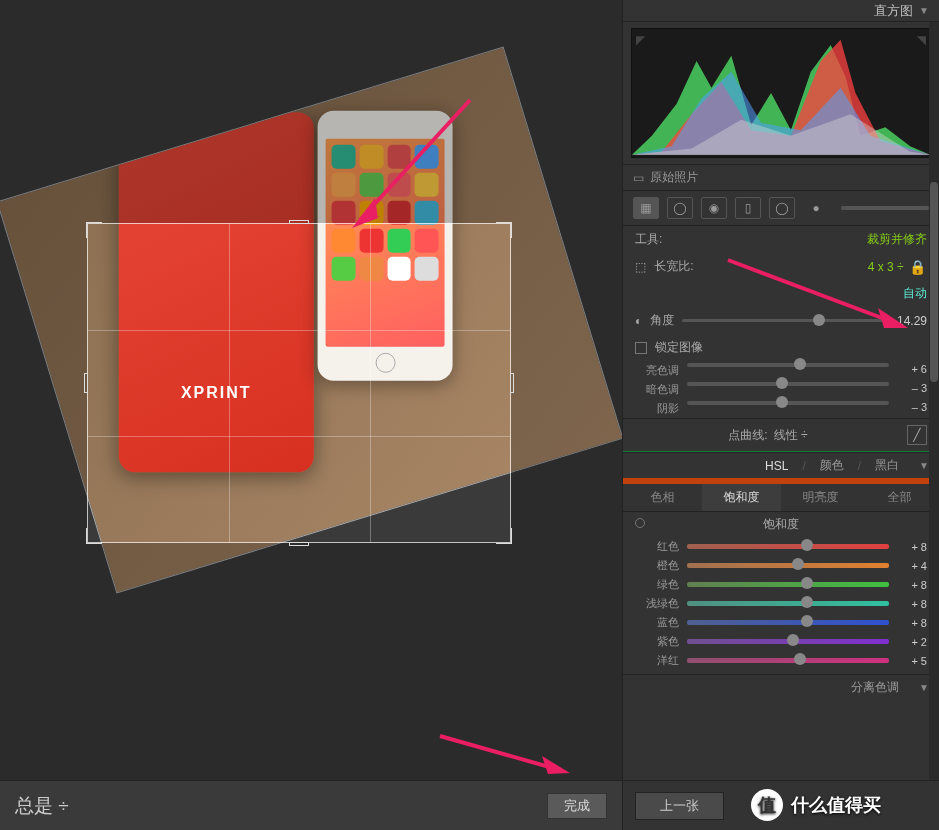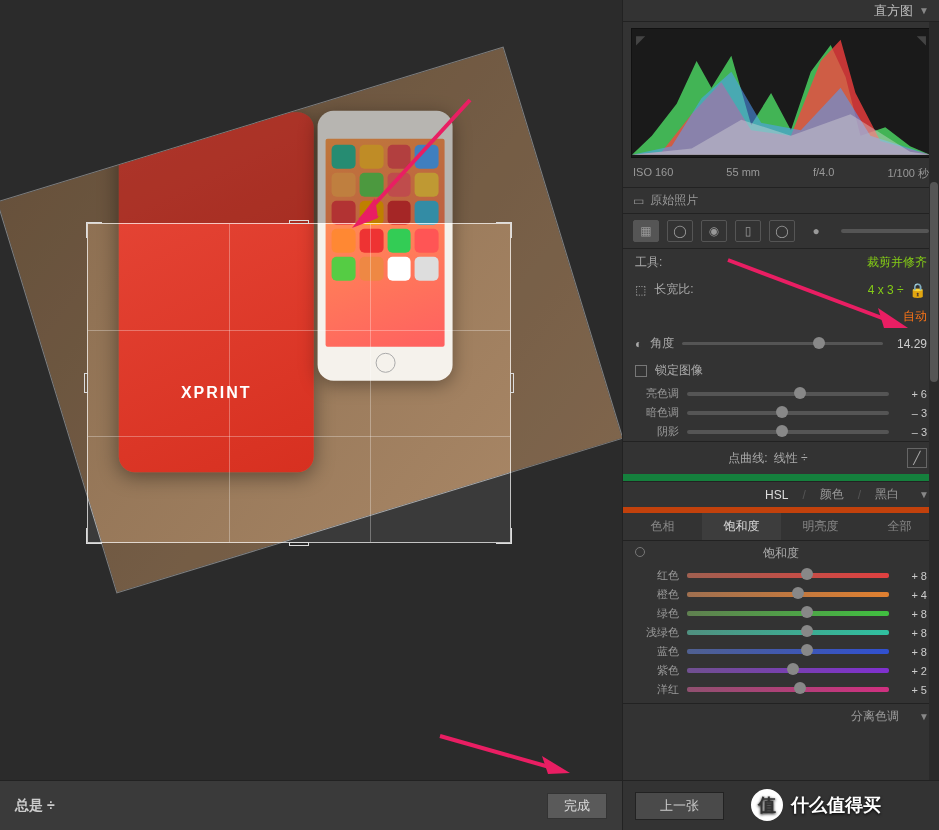--- a/index.html
+++ b/index.html
@@ -28,40 +28,40 @@
 .phone { position:absolute; left:290px; top:20px; width:135px; height:270px; background:#f5f2ec; border-radius:16px; transform:rotate(17deg); box-shadow:0 4px 18px rgba(0,0,0,0.35);}
 .phone-screen{position:absolute;left:8px;top:28px;right:8px;bottom:34px;background:linear-gradient(160deg,#ffa050,#ff6060);border-radius:2px;display:grid;grid-template-columns:repeat(4,1fr);grid-auto-rows:24px;gap:4px;padding:6px;}
 .app{border-radius:5px;}
 .home-btn{position:absolute;bottom:8px;left:50%;width:20px;height:20px;border:1px solid #aaa;border-radius:50%;transform:translateX(-50%)}
 
 .arrow { position:absolute; pointer-events:none; }
 .arrow-line { stroke:#e91e63; stroke-width:4; fill:none;}
 .arrow-head { fill:#e91e63; }
 
 .bottom-bar { position:absolute; left:0; bottom:0; width:622px; height:50px; background:#3a3a3a; border-top:1px solid #222; display:flex; align-items:center; padding:0 15px; }
-.dropdown { color:#ccc; font-size:14px;font-weight:bold; }
+.dropdown { color:#ccc; font-size:19px; }
 .done-btn { margin-left:auto; background:#5a5a5a; color:#ddd; padding:3px 16px; border:1px solid #333; font-size:13px; cursor:pointer; }
 
 
 .right-panel { position:absolute; right:0; top:0; width:317px; height:830px; background:#333; border-left:1px solid #222; display:flex; flex-direction:column; }
 .panel-header { height:22px; display:flex; align-items:center; justify-content:flex-end; padding:0 10px; color:#bbb; border-bottom:1px solid #222; font-size:13px; }
 .tri{margin-left:6px;color:#888;font-size:10px}
 .histogram { height:130px; margin:6px 8px; background:#1a1a1a; border:1px solid #111; position:relative; overflow:hidden;}
 .histo-meta { display:flex; justify-content:space-between; padding:2px 10px 6px; font-size:11px; color:#999; }
 .orig-row { padding:4px 10px; color:#999; font-size:12px; display:flex; align-items:center; border-top:1px solid #222; border-bottom:1px solid #222;}
 .tool-row { display:flex; align-items:center; padding:6px 10px; gap:8px; border-bottom:1px solid #222;}
 .tool-btn { width:26px; height:22px; border:1px solid #555; display:flex; align-items:center; justify-content:center; color:#999; border-radius:2px; cursor:pointer;}
 .tool-btn.active{background:#555}
 .tool-slider{flex:1;height:4px;background:#555;border-radius:2px;margin-left:4px}
 .label-row { display:flex; align-items:center; padding:5px 12px; color:#aaa; font-size:12px;}
 .label-row .val{margin-left:auto;color:#84cc16}
 .slider-track{flex:1;height:3px;background:#555;margin:0 8px;position:relative;border-radius:2px}
 .slider-thumb{position:absolute;top:-5px;width:12px;height:12px;background:#888;border-radius:50%;transform:translateX(-50%)}
 .lock-icon{color:#e0b050;margin-left:6px;font-size:14px}
-.auto-label{margin-left:auto;color:#f97316}
+.auto-label{margin-left:auto;color:#5eead4}
 .value-r{margin-left:auto;color:#ccc;min-width:36px;text-align:right}
 .panel-foot{display:flex;justify-content:flex-end;padding:5px 12px;gap:20px;color:#bbb;border-top:1px solid #222;border-bottom:1px solid #222}
 .pf-btn{cursor:pointer}
 
 .sat-slider{display:flex;align-items:center;padding:2px 12px;font-size:11px}
 .sat-name{width:44px;text-align:right;color:#999}
 .sat-track{flex:1;height:5px;margin:0 8px;border-radius:2px;position:relative}
 .sat-val{width:30px;text-align:right;color:#ccc}
 .tabs{display:flex;border-top:6px solid #c2410c;border-bottom:1px solid #222}
 .tab{flex:1;text-align:center;padding:5px 0;color:#888;cursor:pointer;font-size:12px}
@@ -69,24 +69,24 @@
 .section-title{display:flex;justify-content:flex-end;align-items:center;padding:4px 10px;color:#999;gap:14px;font-size:12px;border-top:1px solid #222}
 .section-title span{cursor:pointer}
 .section-title .on{color:#ddd}
 .sat-section-label{text-align:center;color:#aaa;padding:4px 0;font-size:12px;position:relative}
 .radio-dot{position:absolute;left:12px;top:6px;width:10px;height:10px;border:1px solid #777;border-radius:50%}
 
 .bottom-nav{height:50px;border-top:1px solid #222;display:flex;align-items:center;padding:0 12px;background:#333}
 .nav-btn{background:#4a4a4a;color:#ccc;padding:4px 24px;border:1px solid #222;cursor:pointer;font-size:13px}
 .watermark{position:absolute;right:0;bottom:3px;width:190px;height:44px;display:flex;align-items:center;color:#fff;font-weight:bold;font-size:18px;text-shadow:0 1px 3px #000;z-index:100}
 .wm-badge{width:36px;height:36px;border-radius:50%;background:#fff;color:#333;display:flex;align-items:center;justify-content:center;font-size:18px;margin-right:6px;border:2px solid #333}
-.tone-row{display:flex;align-items:center;padding:2px 12px;font-size:11px}
+.tone-row{display:flex;align-items:flex-start;padding:2px 12px;font-size:11px}
 .tone-name{width:44px;text-align:right;color:#999}
 .tone-track{flex:1;height:4px;background:#555;margin:0 8px;border-radius:2px;position:relative}
-.curve-row{display:flex;align-items:center;padding:6px 12px;font-size:12px;color:#aaa;border-bottom:7px solid #15803d;border-top:1px solid #222}
+.curve-row{display:flex;align-items:center;padding:6px 12px;font-size:12px;color:#aaa;border-bottom:1px solid #15803d;border-top:1px solid #222}
 .curve-icon{margin-left:auto;width:20px;height:20px;border:1px solid #666;display:flex;align-items:center;justify-content:center;cursor:pointer}
 .scrollbar{position:absolute;right:0;top:22px;width:10px;height:758px;background:#2a2a2a}
 .scroll-thumb{position:absolute;left:1px;width:8px;background:#555;border-radius:4px}
 </style>
 </head>
 <body>
 
 <div class="canvas-area">
   <div class="photo-wrap">
     <div class="rotated-rect">
@@ -155,26 +155,20 @@
   <div class="histogram">
     <svg width="100%" height="100%" viewBox="0 0 300 120" preserveAspectRatio="none">
       <polygon points="0,118 20,100 45,70 65,30 80,55 100,25 120,90 140,60 160,95 180,40 200,15 215,45 230,100 255,92 280,110 300,118" fill="#4ad060" opacity="0.85"></polygon>
       <polygon points="0,118 30,115 60,80 90,50 120,95 160,100 190,30 210,10 225,60 250,105 300,118" fill="#ff4040" opacity="0.75"></polygon>
       <polygon points="0,118 40,110 70,65 100,40 130,88 170,95 210,55 240,100 300,118" fill="#50a0ff" opacity="0.55"></polygon>
       <polygon points="0,118 60,112 110,85 160,100 220,80 280,115 300,118" fill="#ddd" opacity="0.4"></polygon>
     </svg>
     <div style="position:absolute;left:4px;top:4px;color:#444">◤</div>
     <div style="position:absolute;right:4px;top:4px;color:#444">◥</div>
   </div>
-  <div class="histo-meta">
-    <span>ISO 160</span>
-    <span>55 mm</span>
-    <span>f/4.0</span>
-    <span>1/100 秒</span>
-  </div>
   <div class="orig-row">
     <span style="margin-right:6px">▭</span>
       <span>原始照片</span>
   </div>
 
   <div class="tool-row">
     <div class="tool-btn active">▦</div>
     <div class="tool-btn">◯</div>
     <div class="tool-btn">◉</div>
     <div class="tool-btn">▯</div>

